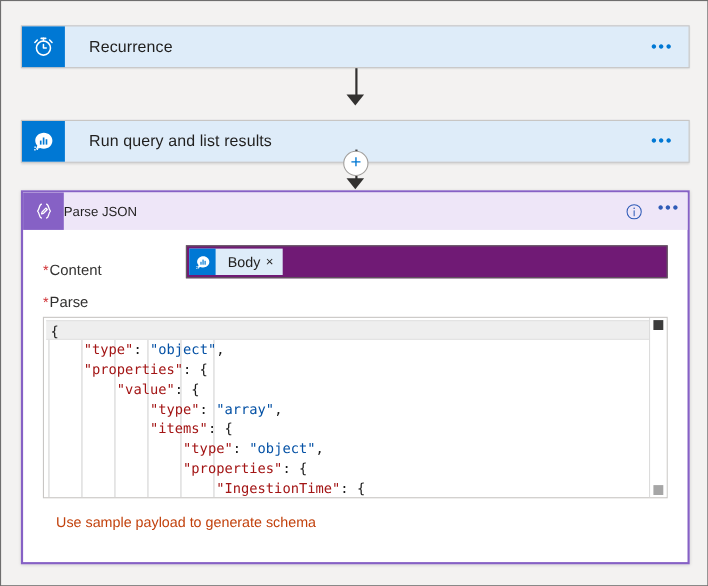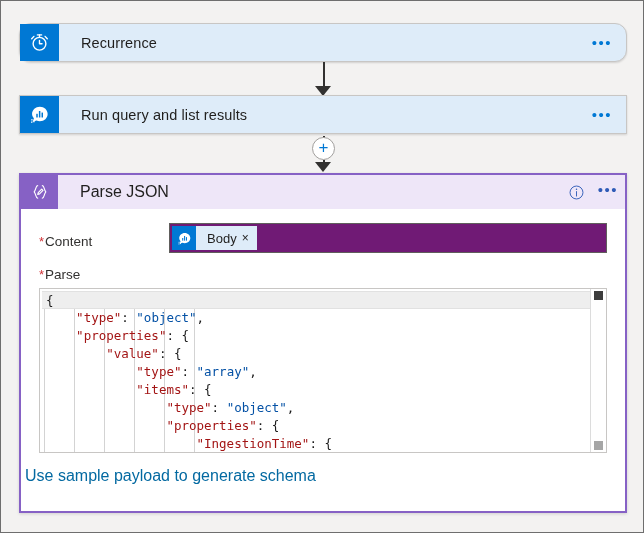--- a/index.html
+++ b/index.html
@@ -112,38 +112,37 @@
     flex: 0 0 37px;
     background: #8661c5;
     display: flex;
     align-items: center;
     justify-content: center;
   }
   #parse-header-title {
     flex: 1 1 auto;
     display: flex;
     align-items: center;
-    padding-left: 22px;
-    font-size: 16px;
+    font-size: 12px;
     color: #201f1e;
   }
   .hdr-icon-btn {
     flex: 0 0 auto;
     display: flex;
     align-items: center;
     justify-content: center;
     color: #2f5bb7;
   }
   #parse-body {
     padding: 0;
   }
 
   .field-row {
     display: flex;
-    align-items: center;
+    align-items: flex-end;
     padding: 14px 18px 0 18px;
   }
   .field-label {
     width: 130px;
     flex: 0 0 130px;
     font-size: 13.5px;
     color: #323130;
     padding-top: 6px;
     white-space: nowrap;
   }
@@ -254,50 +253,50 @@
     left: 3px;
     width: 9px;
     height: 9px;
     background: #6e6e6e;
   }
   .sb-arrow.top { top: 2px; background:#3c3c3c; }
   .sb-arrow.bot { bottom: 2px; background:#a6a6a6; }
 
   #sample-link {
     display: inline-block;
-    margin: 14px 0 0 4px;
-    font-size: 16px;
-    color: #0369a1;
+    margin: 14px 0 0 30px;
+    font-size: 13px;
+    color: #c2410c;
     cursor: pointer;
   }
 </style>
 </head>
 <body>
 
 <div id="canvas">
 
-  <div class="act-card" style="left:18px; top:22px; width:608px; height:39px;border-radius:12px;">
+  <div class="act-card" style="left:18px; top:22px; width:608px; height:39px;">
     <div class="act-icon">
       <svg width="21" height="21" viewBox="0 0 24 24" fill="none" stroke="#ffffff" stroke-width="1.6" stroke-linecap="round" stroke-linejoin="round">
         <circle cx="12" cy="13.4" r="7.3"></circle>
         <path d="M12 9.6 V13.4 H14.9"></path>
         <path d="M5.6 5.0 L3.1 7.6"></path>
         <path d="M18.4 5.0 L20.9 7.6"></path>
         <path d="M9.6 3.3 H14.4"></path>
         <path d="M12 3.3 V6.1"></path>
       </svg>
     </div>
     <div class="act-title">Recurrence</div>
     <div class="act-ellipsis">•••</div>
   </div>
 
   <div class="conn" style="left:322px; top:61px; height:28px;"></div>
   <div class="arrow-head" style="left:314px; top:85px;"></div>
 
-  <div class="act-card" style="left:18px; top:94px; width:608px; height:39px;">
+  <div class="act-card" style="left:18px; top:108px; width:608px; height:39px;">
     <div class="act-icon">
       <svg width="21" height="21" viewBox="0 0 24 24">
         <path d="M12.6 2.6 a9.1 9.1 0 1 1 -8.6 12.0 l-1.6 5.0 l5.2 -1.5 a9.1 9.1 0 0 0 5.0 1.5" fill="#ffffff" opacity="0"></path>
         <path d="M12.4 3.0 C17.4 3.0 21.3 6.7 21.3 11.3 C21.3 15.9 17.4 19.6 12.4 19.6
                  C11.0 19.6 9.7 19.3 8.6 18.8 L4.2 20.2 L5.6 16.2
                  C4.3 14.8 3.5 13.1 3.5 11.3 C3.5 6.7 7.5 3.0 12.4 3.0 Z" fill="#ffffff"></path>
         <rect x="8.3" y="11.2" width="1.7" height="4.2" fill="#0078d4"></rect>
         <rect x="11.3" y="8.0" width="1.7" height="7.4" fill="#0078d4"></rect>
         <rect x="14.3" y="9.8" width="1.7" height="5.6" fill="#0078d4"></rect>
         <rect x="2.6" y="17.3" width="1.5" height="1.5" fill="#ffffff"></rect>

